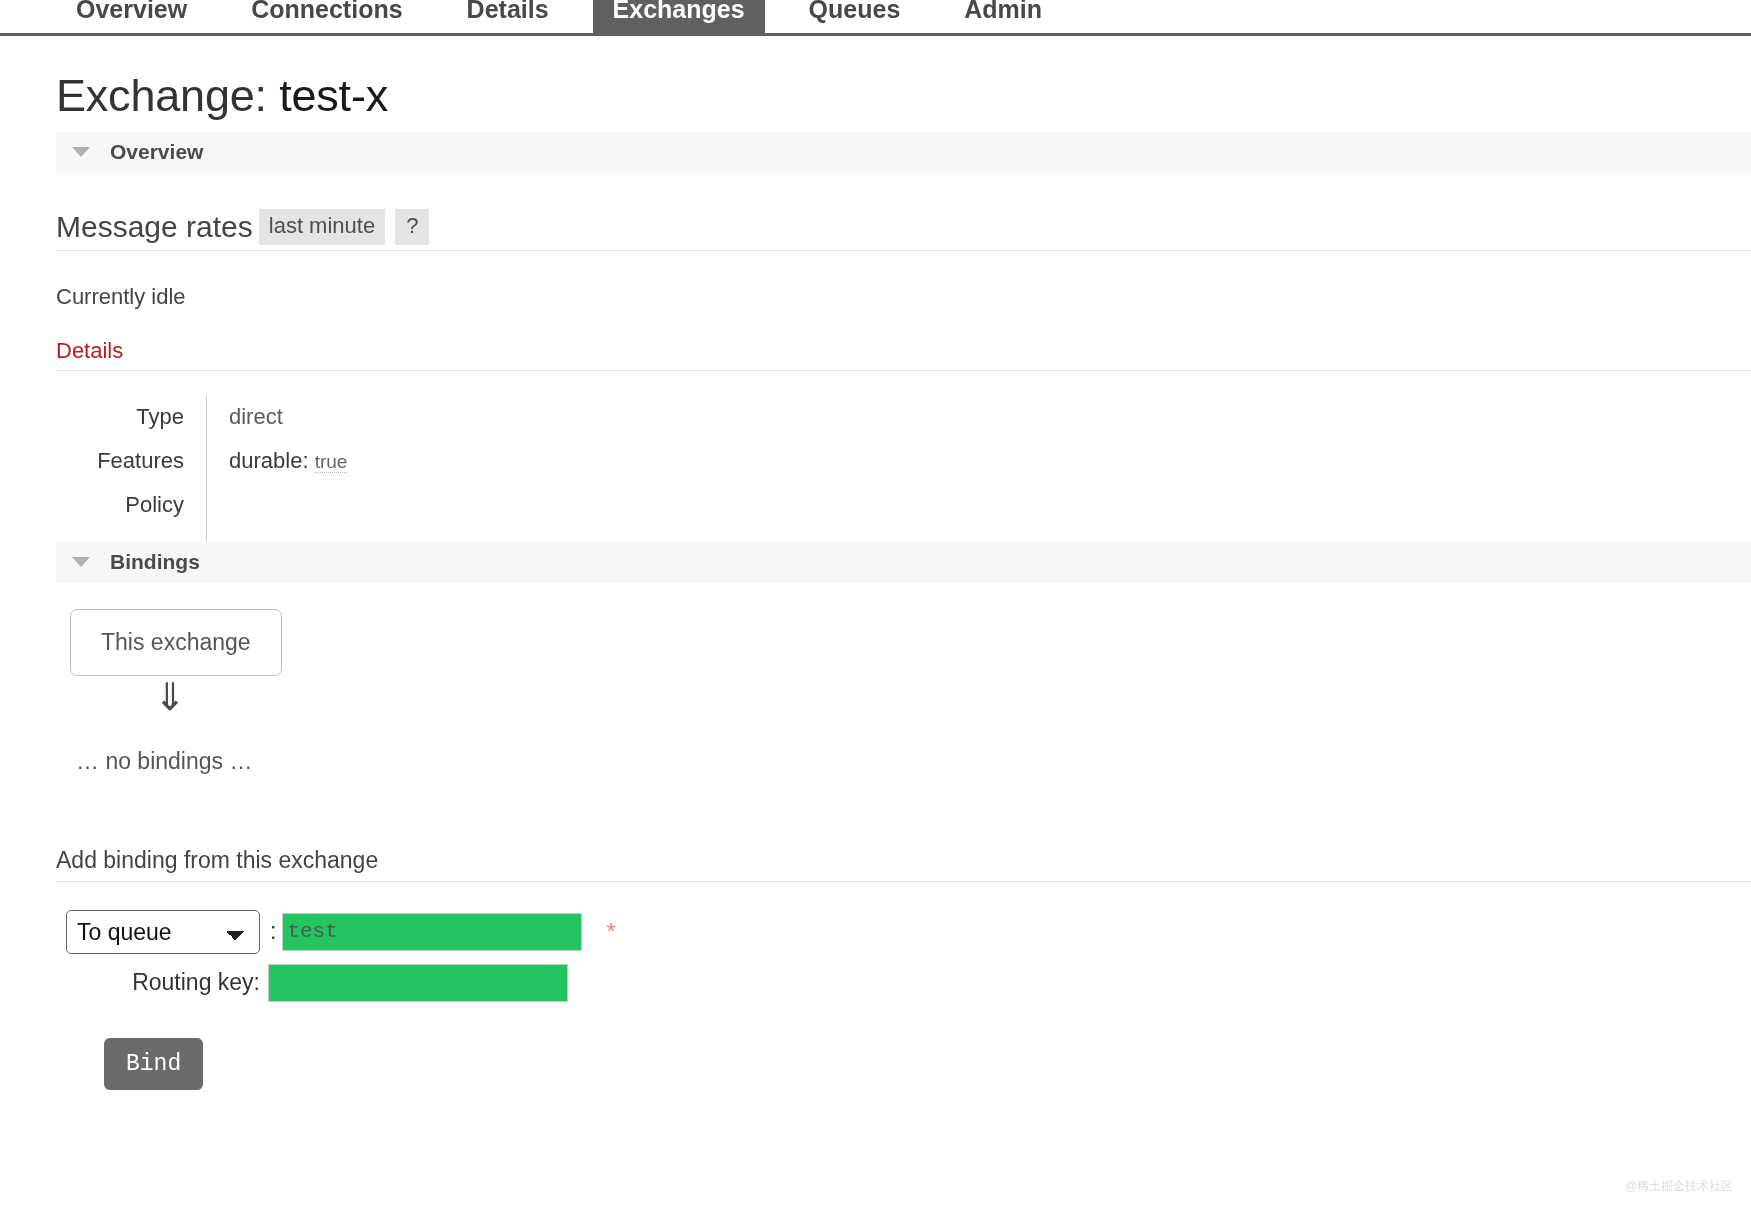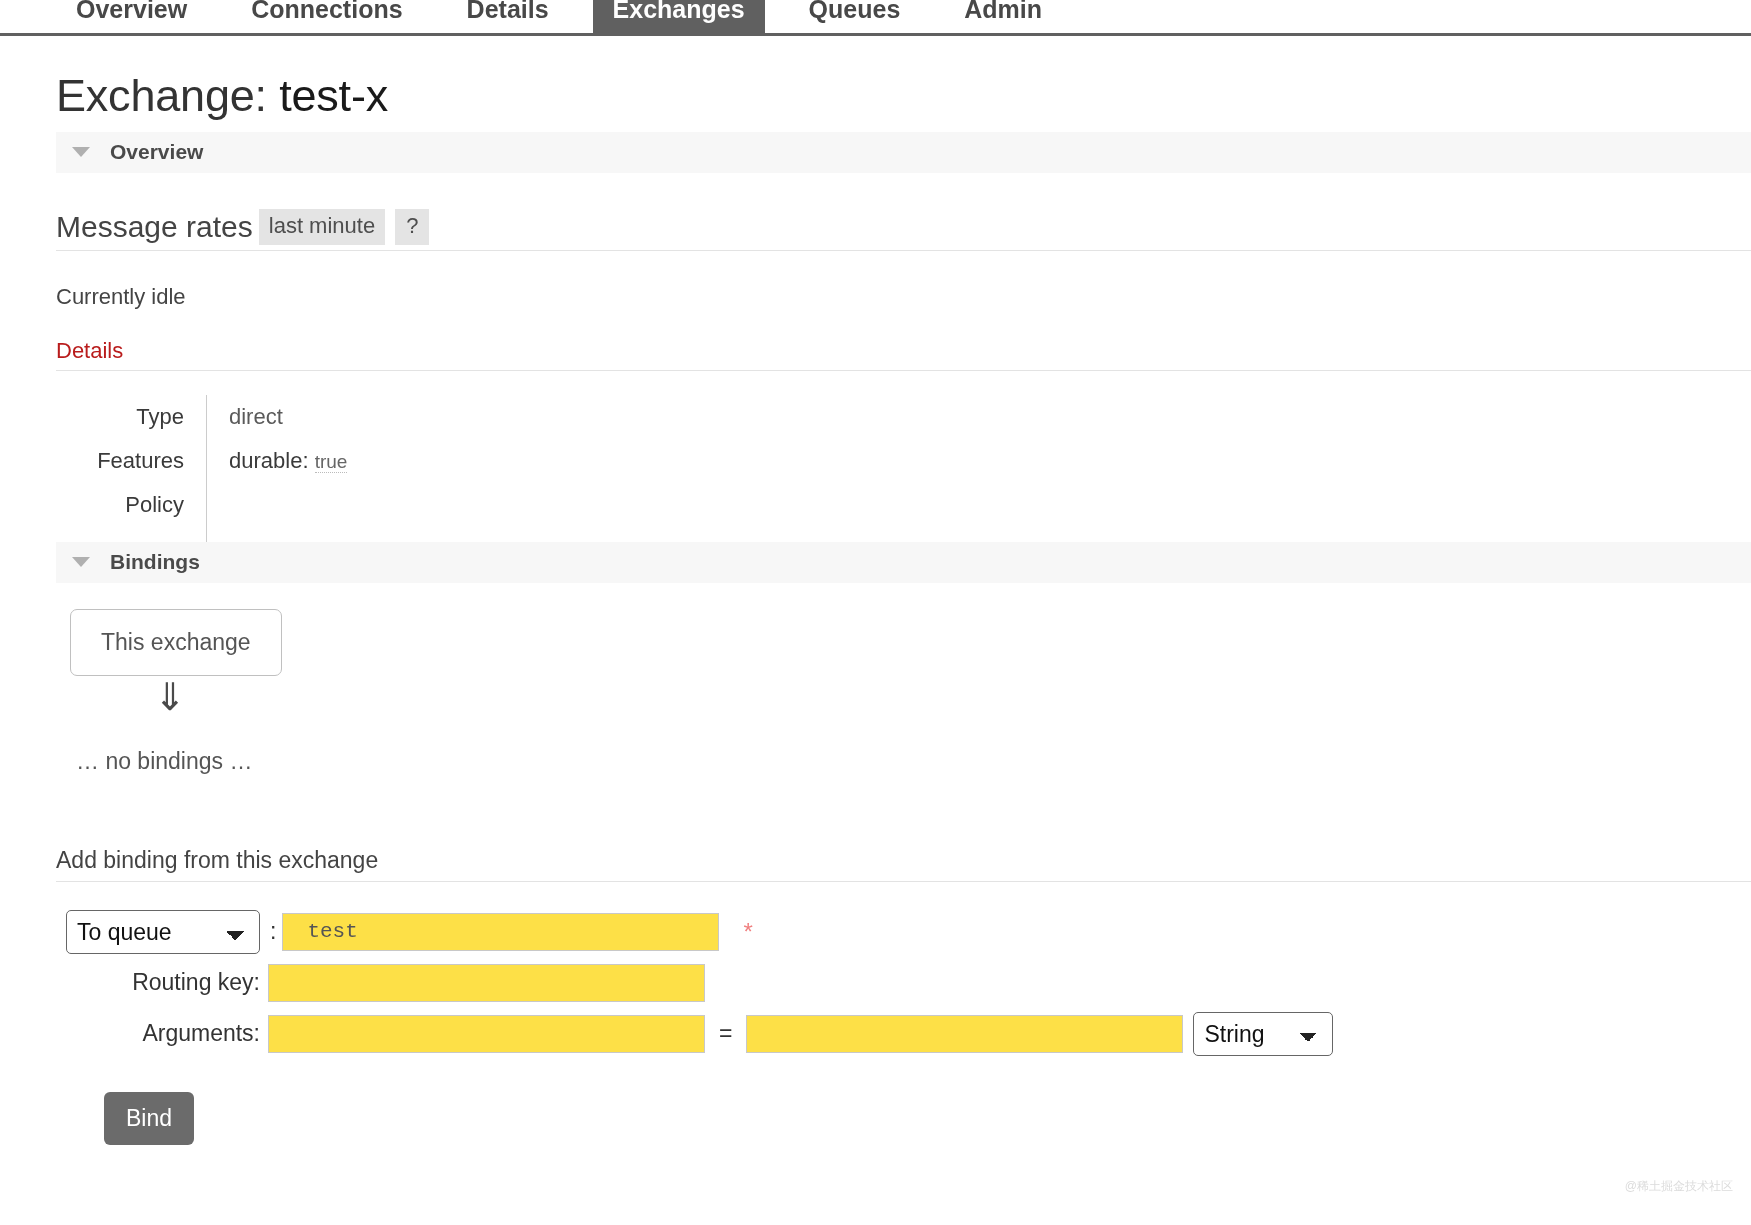--- a/index.html
+++ b/index.html
@@ -242,44 +242,44 @@
   .colon {
     font-size: 23px;
     color: #333;
     margin: 0 6px 0 2px;
   }
   input.txt {
     font-family: "Liberation Sans", sans-serif;
     font-size: 22px;
     color: #222;
     border: 1px solid #c8c8c8;
-    background: #fde047;
-    width: 437px;
+    background: #22c55e;
+    width: 300px;
     height: 38px;
-    padding: 2px 24px;
+    padding: 2px 4px;
     box-sizing: border-box;
   }
   input.txt.mono {
     font-family: "Liberation Mono", "DejaVu Sans Mono", monospace;
     font-size: 21px;
     color: #555;
   }
   .req-star {
     color: #f08080;
     font-size: 24px;
     margin-left: 24px;
     line-height: 1;
   }
   .eq-sign {
     font-size: 23px;
     color: #333;
     margin: 0 14px;
   }
   .bind-btn {
-    font-family: Liberation Sans, sans-serif;
+    font-family: Liberation Mono, monospace;
     font-size: 23px;
     color: #ffffff;
     background: #6b6b6b;
     border: none;
     border-radius: 6px;
     padding: 13px 22px;
     margin-top: 26px;
     margin-left: 48px;
     cursor: pointer;
   }
@@ -389,31 +389,19 @@
       <span class="colon">:</span>
       <input class="txt mono" type="text" value="test" style="">
       <span class="req-star">*</span>
     </div>
 
     <div class="form-row">
       <div class="lbl-cell">Routing key:</div>
       <input class="txt" type="text" value="" style="">
     </div>
 
-    <div class="form-row">
-      <div class="lbl-cell">Arguments:</div>
-      <input class="txt" type="text" value="" style="">
-      <span class="eq-sign">=</span>
-      <input class="txt" type="text" value="" style="">
-      <select class="sel sel-string">
-        <option>String</option>
-        <option>Number</option>
-        <option>Boolean</option>
-        <option>List</option>
-      </select>
-    </div>
 
     <button class="bind-btn">Bind</button>
 
   </div>
 </div>
 
 <div class="watermark">@稀土掘金技术社区</div>
 
 </body></html>

